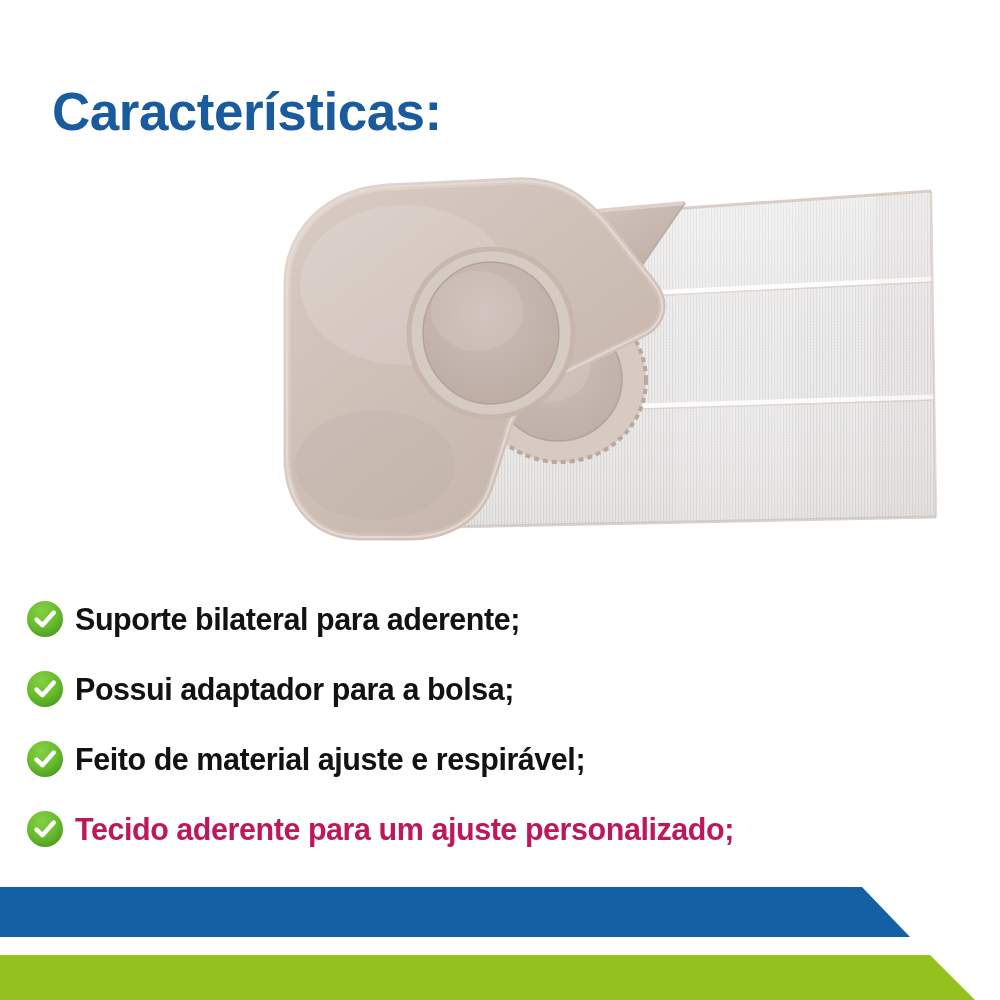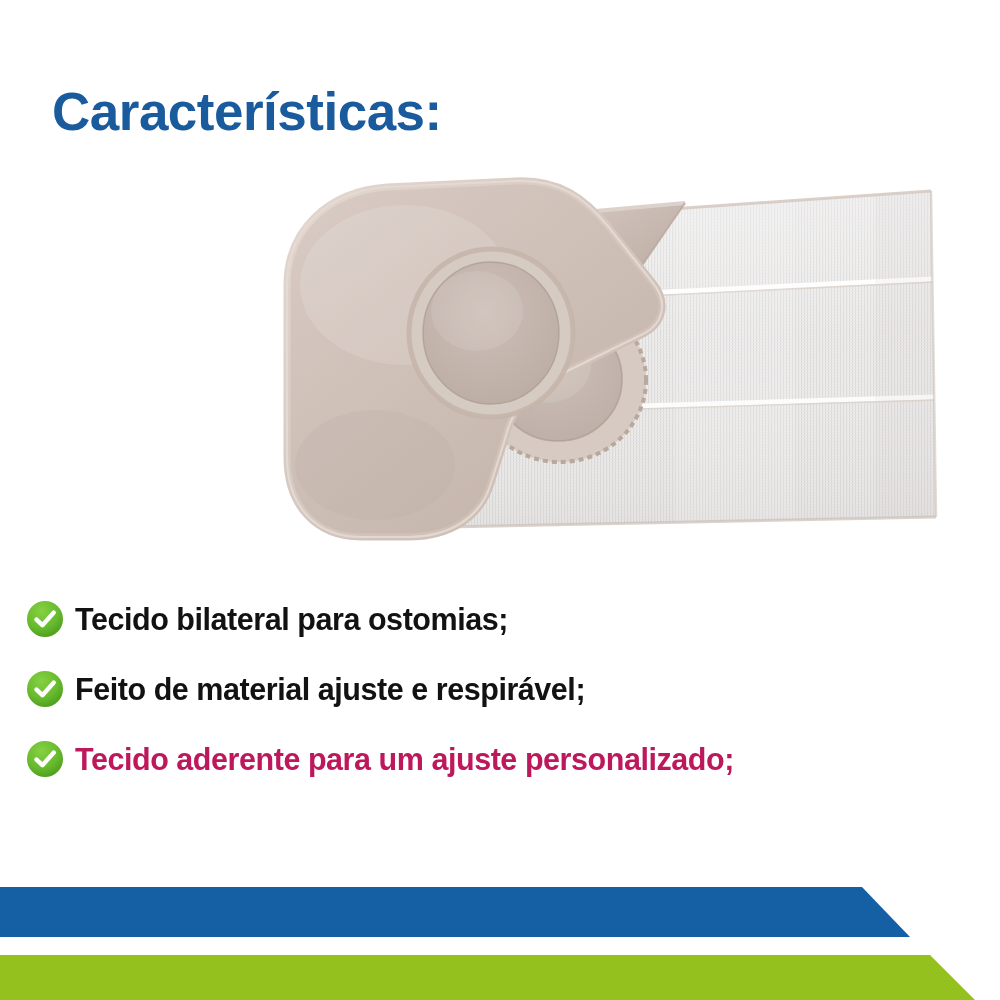--- a/index.html
+++ b/index.html
@@ -223,23 +223,32 @@
             <radialGradient id="cg1" cx="0.4" cy="0.28" r="0.85">
               <stop offset="0%" stop-color="#86d043"></stop>
               <stop offset="55%" stop-color="#67bb2d"></stop>
               <stop offset="100%" stop-color="#46921a"></stop>
             </radialGradient>
           </defs>
           <circle cx="19" cy="19" r="18" fill="url(#cg1)"></circle>
           <path d="M10.5 19.6 L16.4 25.2 L27.8 12.6" fill="none" stroke="#ffffff" stroke-width="4.4" stroke-linecap="round" stroke-linejoin="round"></path>
         </svg>
       </span>
-      <span class="feature-text" style="color: rgb(18, 18, 18);">Tecido bilateral para ostomias;</span>
-    </div>
-
+      <span class="feature-text" style="color: rgb(18, 18, 18);">Suporte bilateral para aderente;</span>
+    </div>
+
+    <div class="feature-item">
+      <span class="check-icon">
+        <svg viewBox="0 0 38 38" xmlns="http://www.w3.org/2000/svg">
+          <circle cx="19" cy="19" r="18" fill="url(#cg1)"></circle>
+          <path d="M10.5 19.6 L16.4 25.2 L27.8 12.6" fill="none" stroke="#ffffff" stroke-width="4.4" stroke-linecap="round" stroke-linejoin="round"></path>
+        </svg>
+      </span>
+      <span class="feature-text" style="color: rgb(18, 18, 18);">Possui adaptador para a bolsa;</span>
+    </div>
 
     <div class="feature-item">
       <span class="check-icon">
         <svg viewBox="0 0 38 38" xmlns="http://www.w3.org/2000/svg">
           <circle cx="19" cy="19" r="18" fill="url(#cg1)"></circle>
           <path d="M10.5 19.6 L16.4 25.2 L27.8 12.6" fill="none" stroke="#ffffff" stroke-width="4.4" stroke-linecap="round" stroke-linejoin="round"></path>
         </svg>
       </span>
       <span class="feature-text" style="color: rgb(18, 18, 18);">Feito de material ajuste e respirável;</span>
     </div>

